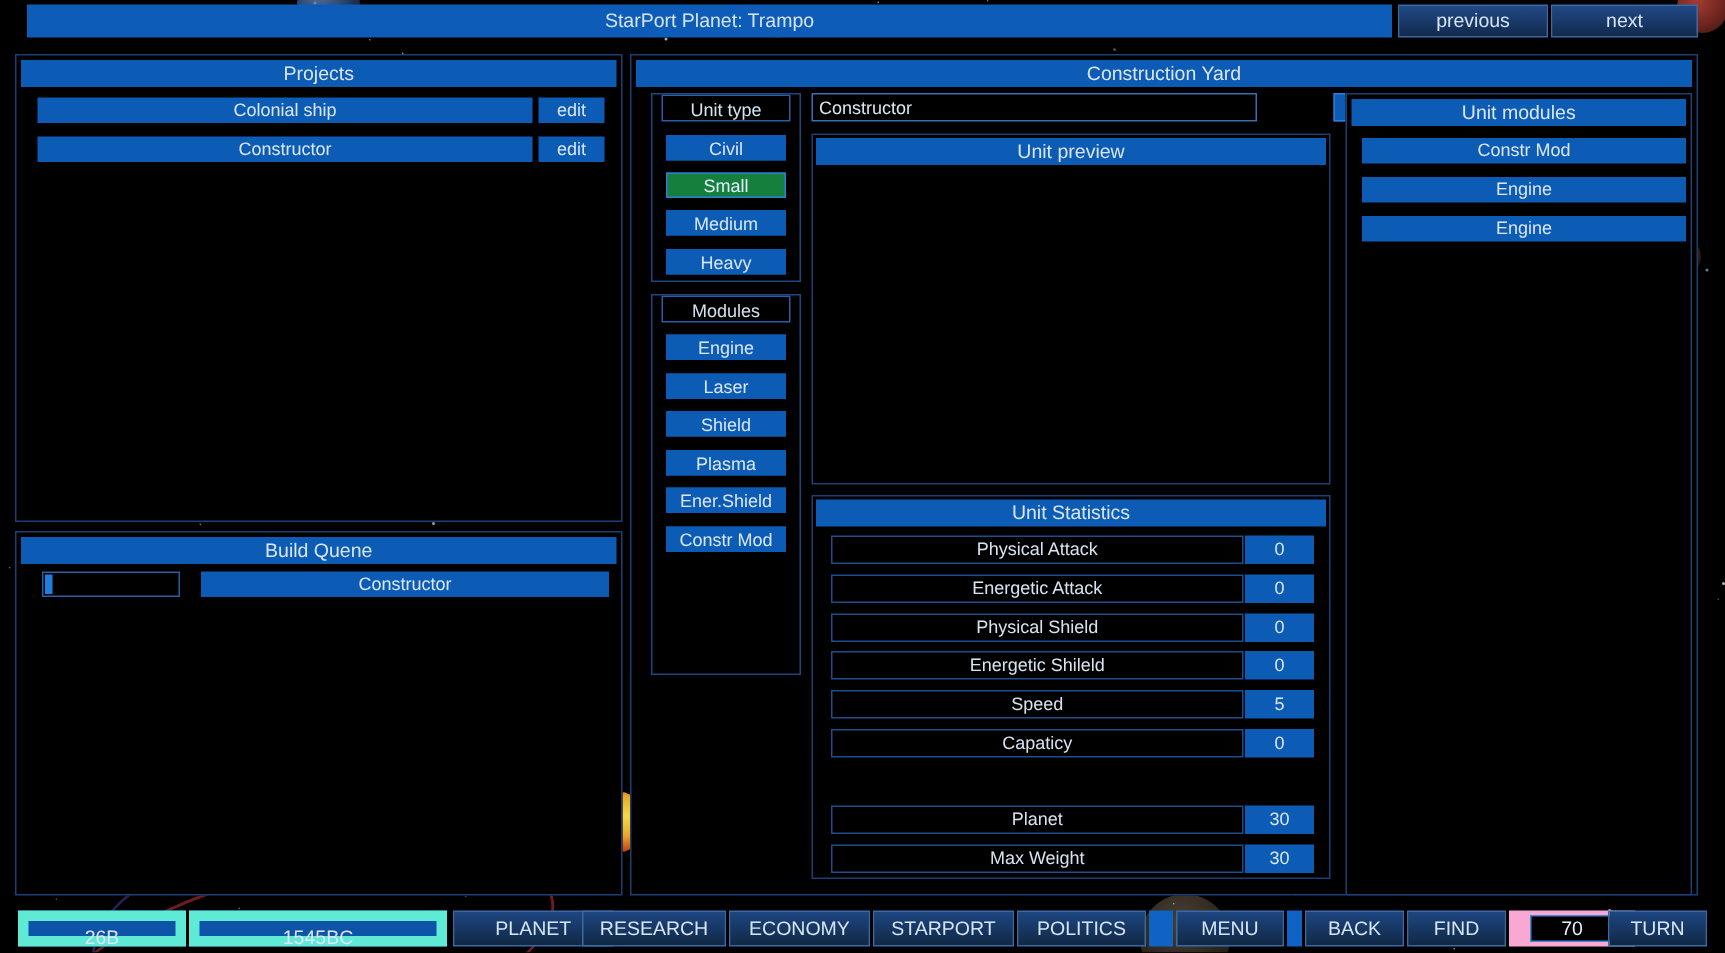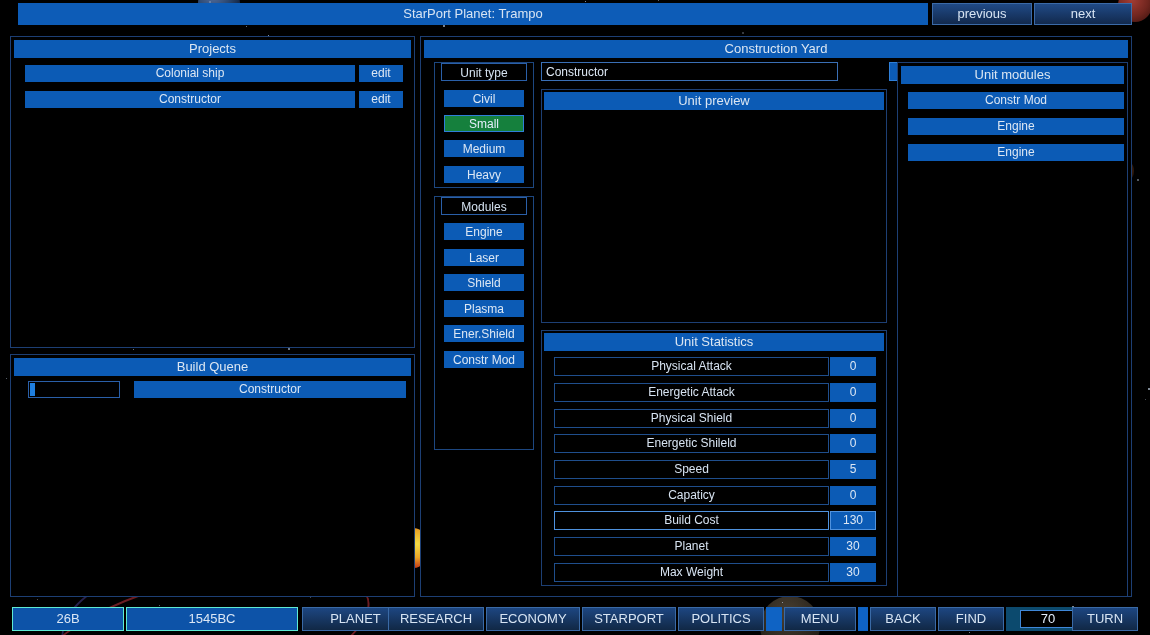--- a/index.html
+++ b/index.html
@@ -110,23 +110,23 @@
   .umrow{position:absolute;left:10px;width:216px;height:17px;background:#0c5bb5;color:#dce7f4;
          font-size:12px;line-height:17px;text-align:center;cursor:pointer;}
 
   
   #bottom{position:absolute;left:0;top:604px;width:1150px;height:31px;}
   .bbtn{position:absolute;top:3px;height:24px;box-sizing:border-box;font-size:13px;
         line-height:22px;text-align:center;cursor:pointer;color:#d7e4f3;
         background:linear-gradient(#1d4681,#112845);border:1px solid #3a6aa6;}
   .binfo{position:absolute;top:3px;height:24px;box-sizing:border-box;font-size:13px;
          line-height:22px;text-align:center;color:#dbe7f5;
-         background:#0d53a8;border:1px solid #5eead4;}
+         background:#0d53a8;border:7px solid #5eead4;}
   .bsep{position:absolute;top:3px;height:24px;background:#0f63c4;}
-  #turnbox{position:absolute;top:3px;height:24px;background:#0c4a6e;}
+  #turnbox{position:absolute;top:3px;height:24px;background:#f9a8d4;}
   #turnval{position:absolute;left:14px;top:3px;width:56px;height:18px;background:#000;
            border:1px solid #3f87d8;box-sizing:border-box;color:#e3eefc;font-size:13px;
            line-height:16px;text-align:center;}
 </style>
 </head>
 <body>
 
 <div id="space">
   <div class="planet-tl"></div>
   <div class="planet-tr"></div>
@@ -469,24 +469,20 @@
     <div class="stval">0</div>
   </div>
   <div class="strow" style="top:129px">
     <div class="stname">Speed</div>
     <div class="stval">5</div>
   </div>
   <div class="strow" style="top:155px">
     <div class="stname">Capaticy</div>
     <div class="stval">0</div>
   </div>
-  <div class="strow hot" style="top:180px">
-    <div class="stname">Build Cost</div>
-    <div class="stval">130</div>
-  </div>
   <div class="strow" style="top:206px">
     <div class="stname">Planet</div>
     <div class="stval">30</div>
   </div>
   <div class="strow" style="top:232px">
     <div class="stname">Max Weight</div>
     <div class="stval">30</div>
   </div>
 </div>
 

